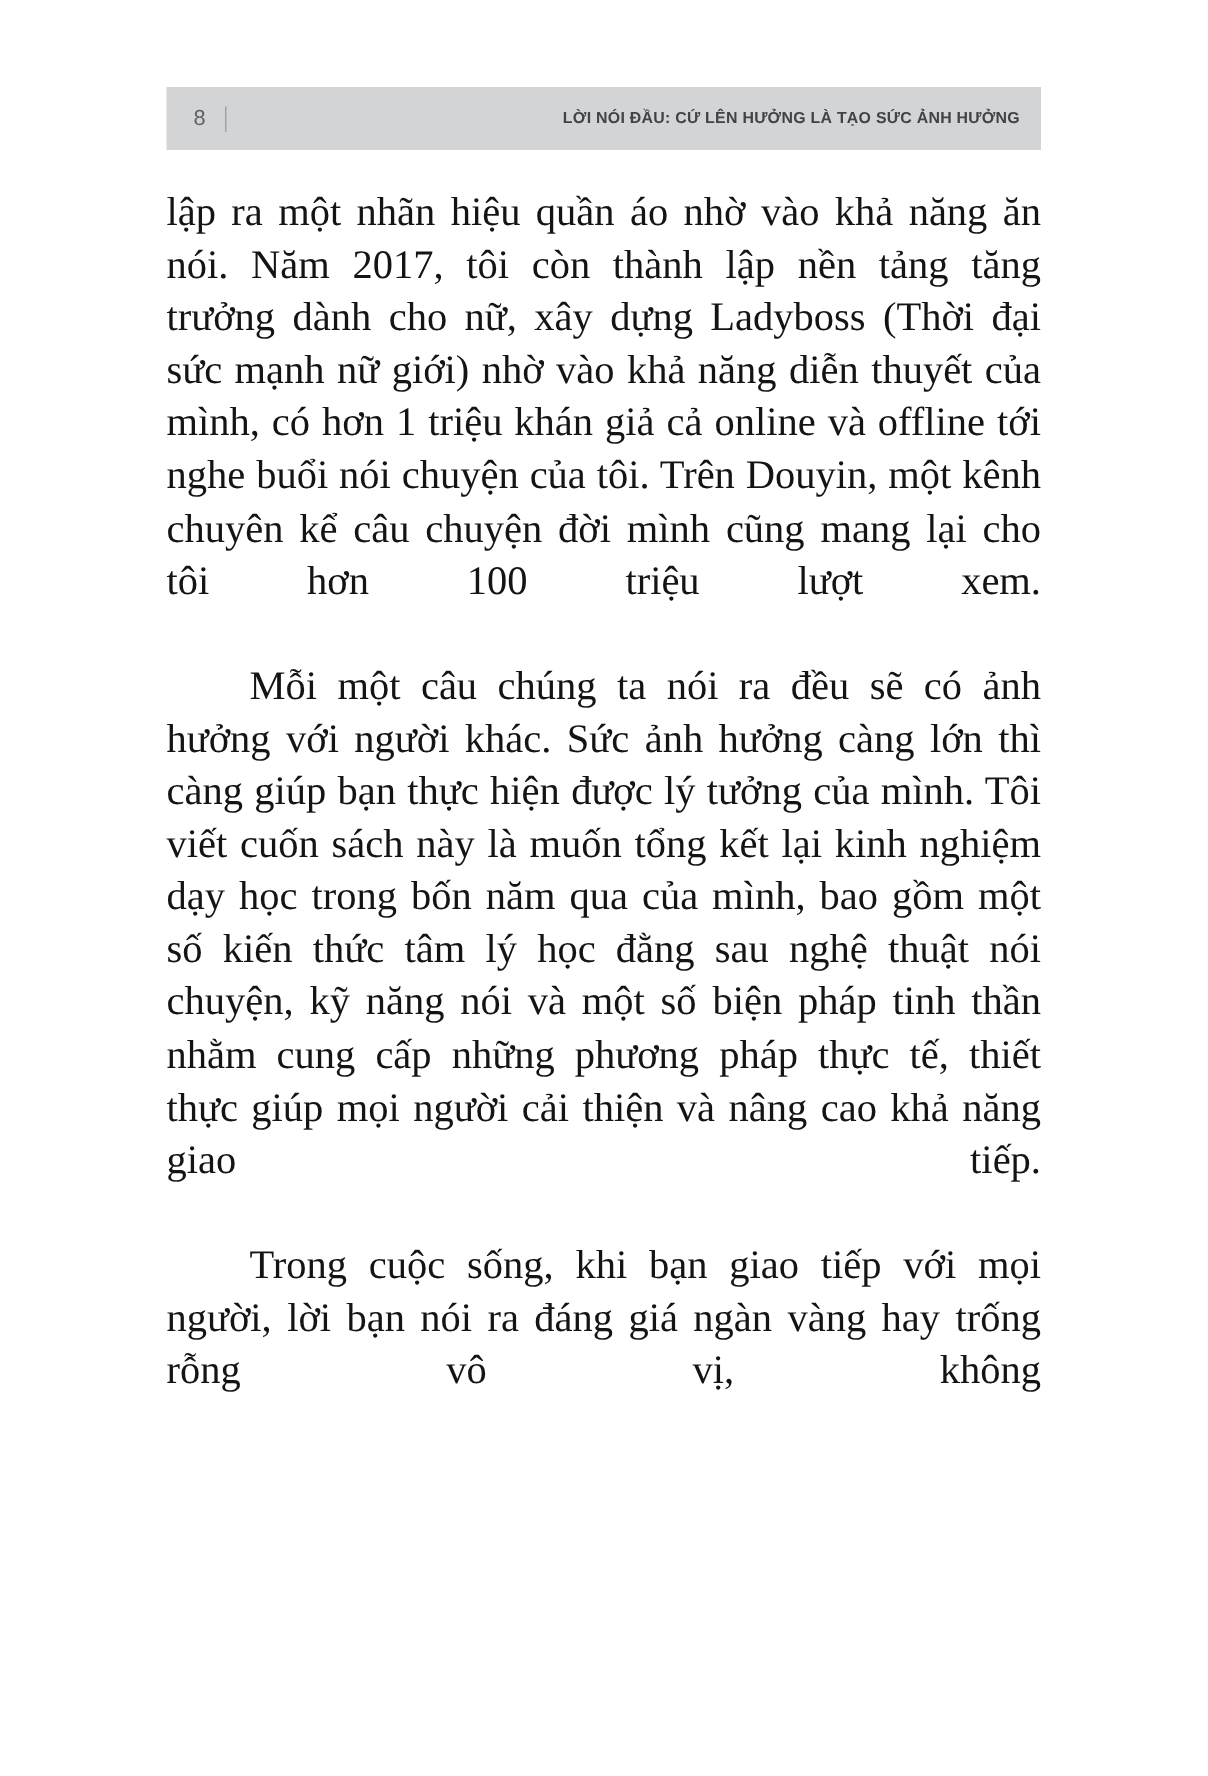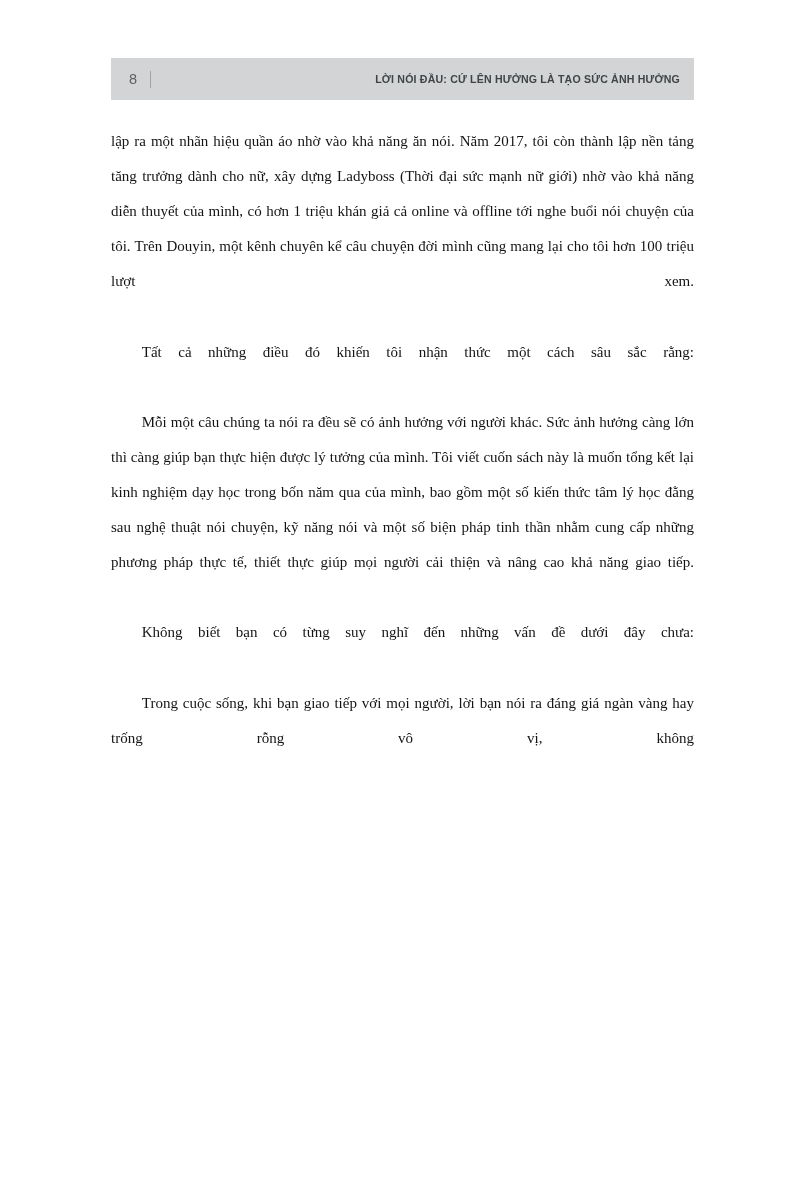--- a/index.html
+++ b/index.html
@@ -74,21 +74,21 @@
   
   .text-block {
     position: absolute;
     left: 111px;
     top: 124px;
     width: 583px;
   }
 
   .para {
     margin: 0;
-    font-size: 15px;
+    font-size: 27px;
     line-height: 35.1px;
     text-align: justify;
     text-justify: inter-word;
     color: #141414;
     hyphens: none;
     word-spacing: .2px;
   }
 
   .para.indent {
     text-indent: 2.05em;
@@ -109,19 +109,17 @@
   <div class="running-header">
     <div class="folio-group">
       <span class="folio">8</span>
       <span class="folio-rule"></span>
     </div>
     <div class="header-title">LỜI NÓI ĐẦU: CỨ LÊN HƯỞNG LÀ TẠO SỨC ẢNH HƯỞNG</div>
   </div>
 
   <div class="text-block">
     <p class="para">lập ra một nhãn hiệu quần áo nhờ vào khả năng ăn nói. Năm 2017, tôi còn thành lập nền tảng tăng trưởng dành cho nữ, xây dựng Ladyboss (Thời đại sức mạnh nữ giới) nhờ vào khả năng diễn thuyết của mình, có hơn 1 triệu khán giả cả online và offline tới nghe buổi nói chuyện của tôi. Trên Douyin, một kênh chuyên kể câu chuyện đời mình cũng mang lại cho tôi hơn 100 triệu lượt xem.</p>
-    <p class="para indent">Tất cả những điều đó khiến tôi nhận thức một cách sâu sắc rằng:</p>
     <p class="para indent">Mỗi một câu chúng ta nói ra đều sẽ có ảnh hưởng với người khác. Sức ảnh hưởng càng lớn thì càng giúp bạn thực hiện được lý tưởng của mình. Tôi viết cuốn sách này là muốn tổng kết lại kinh nghiệm dạy học trong bốn năm qua của mình, bao gồm một số kiến thức tâm lý học đằng sau nghệ thuật nói chuyện, kỹ năng nói và một số biện pháp tinh thần nhằm cung cấp những phương pháp thực tế, thiết thực giúp mọi người cải thiện và nâng cao khả năng giao tiếp.</p>
-    <p class="para indent">Không biết bạn có từng suy nghĩ đến những vấn đề dưới đây chưa:</p>
     <p class="para indent">Trong cuộc sống, khi bạn giao tiếp với mọi người, lời bạn nói ra đáng giá ngàn vàng hay trống rỗng vô vị, không</p>
   </div>
 
 </div>
 
 </body></html>

